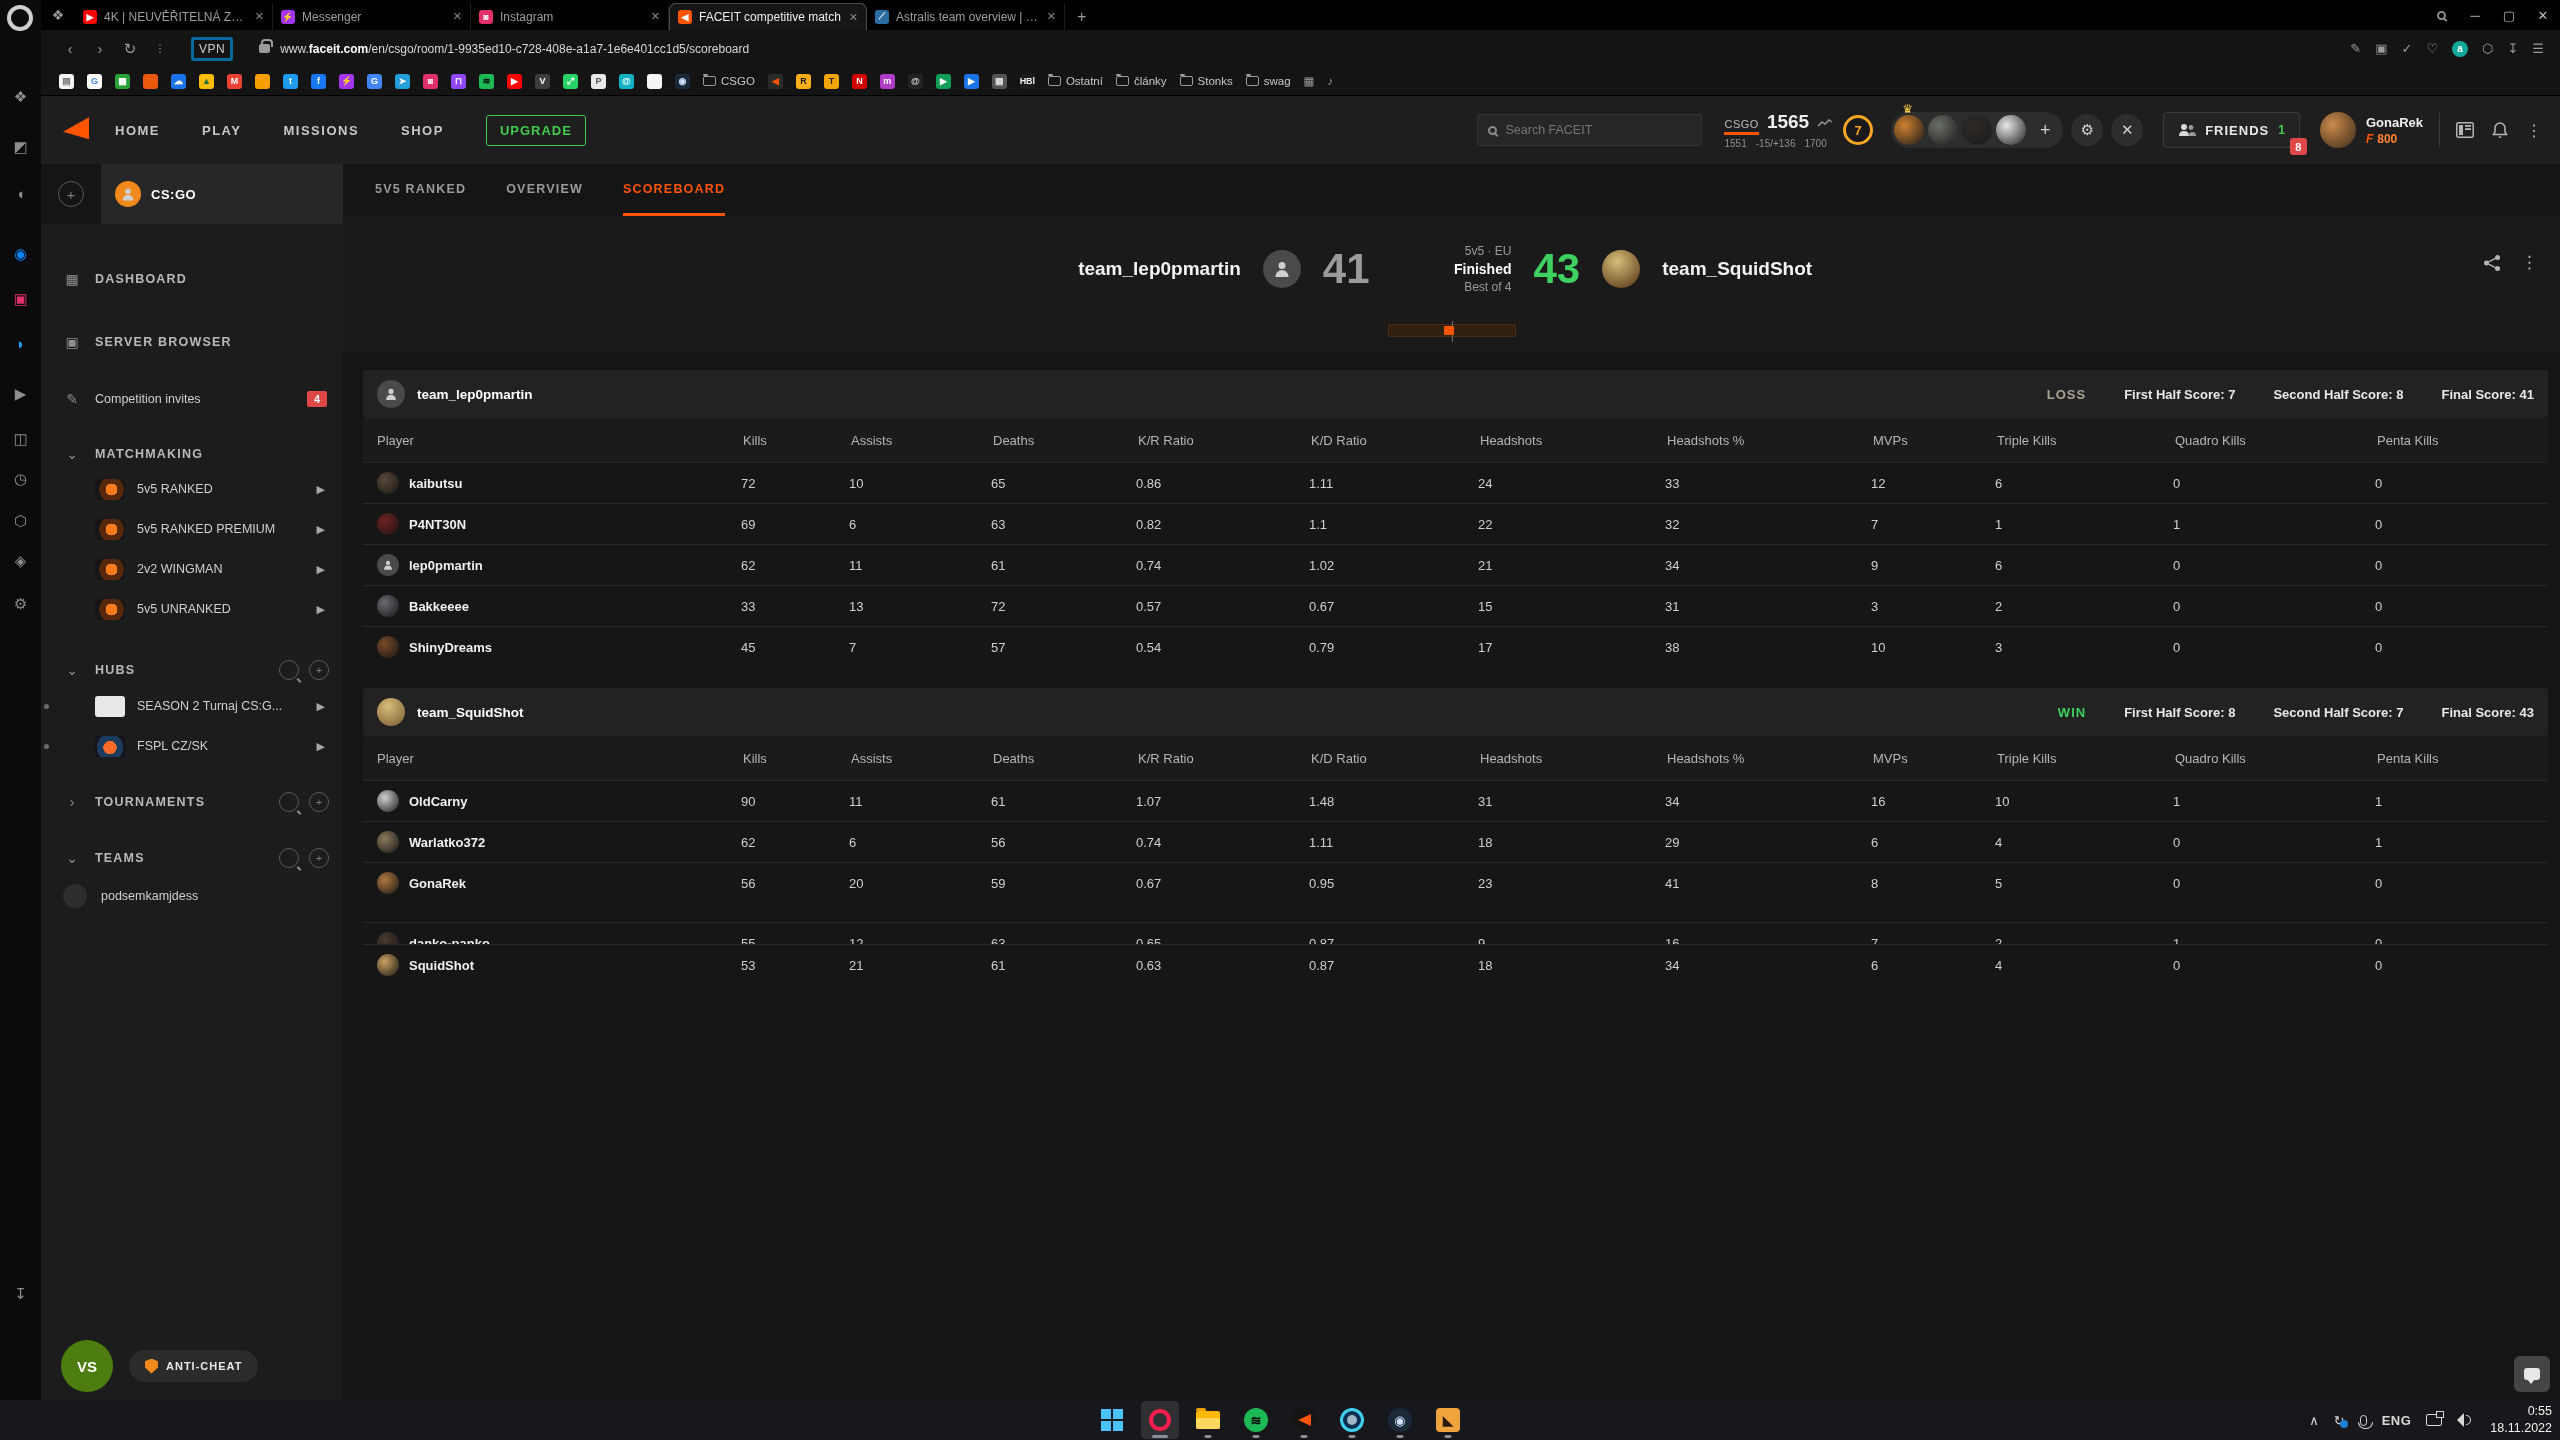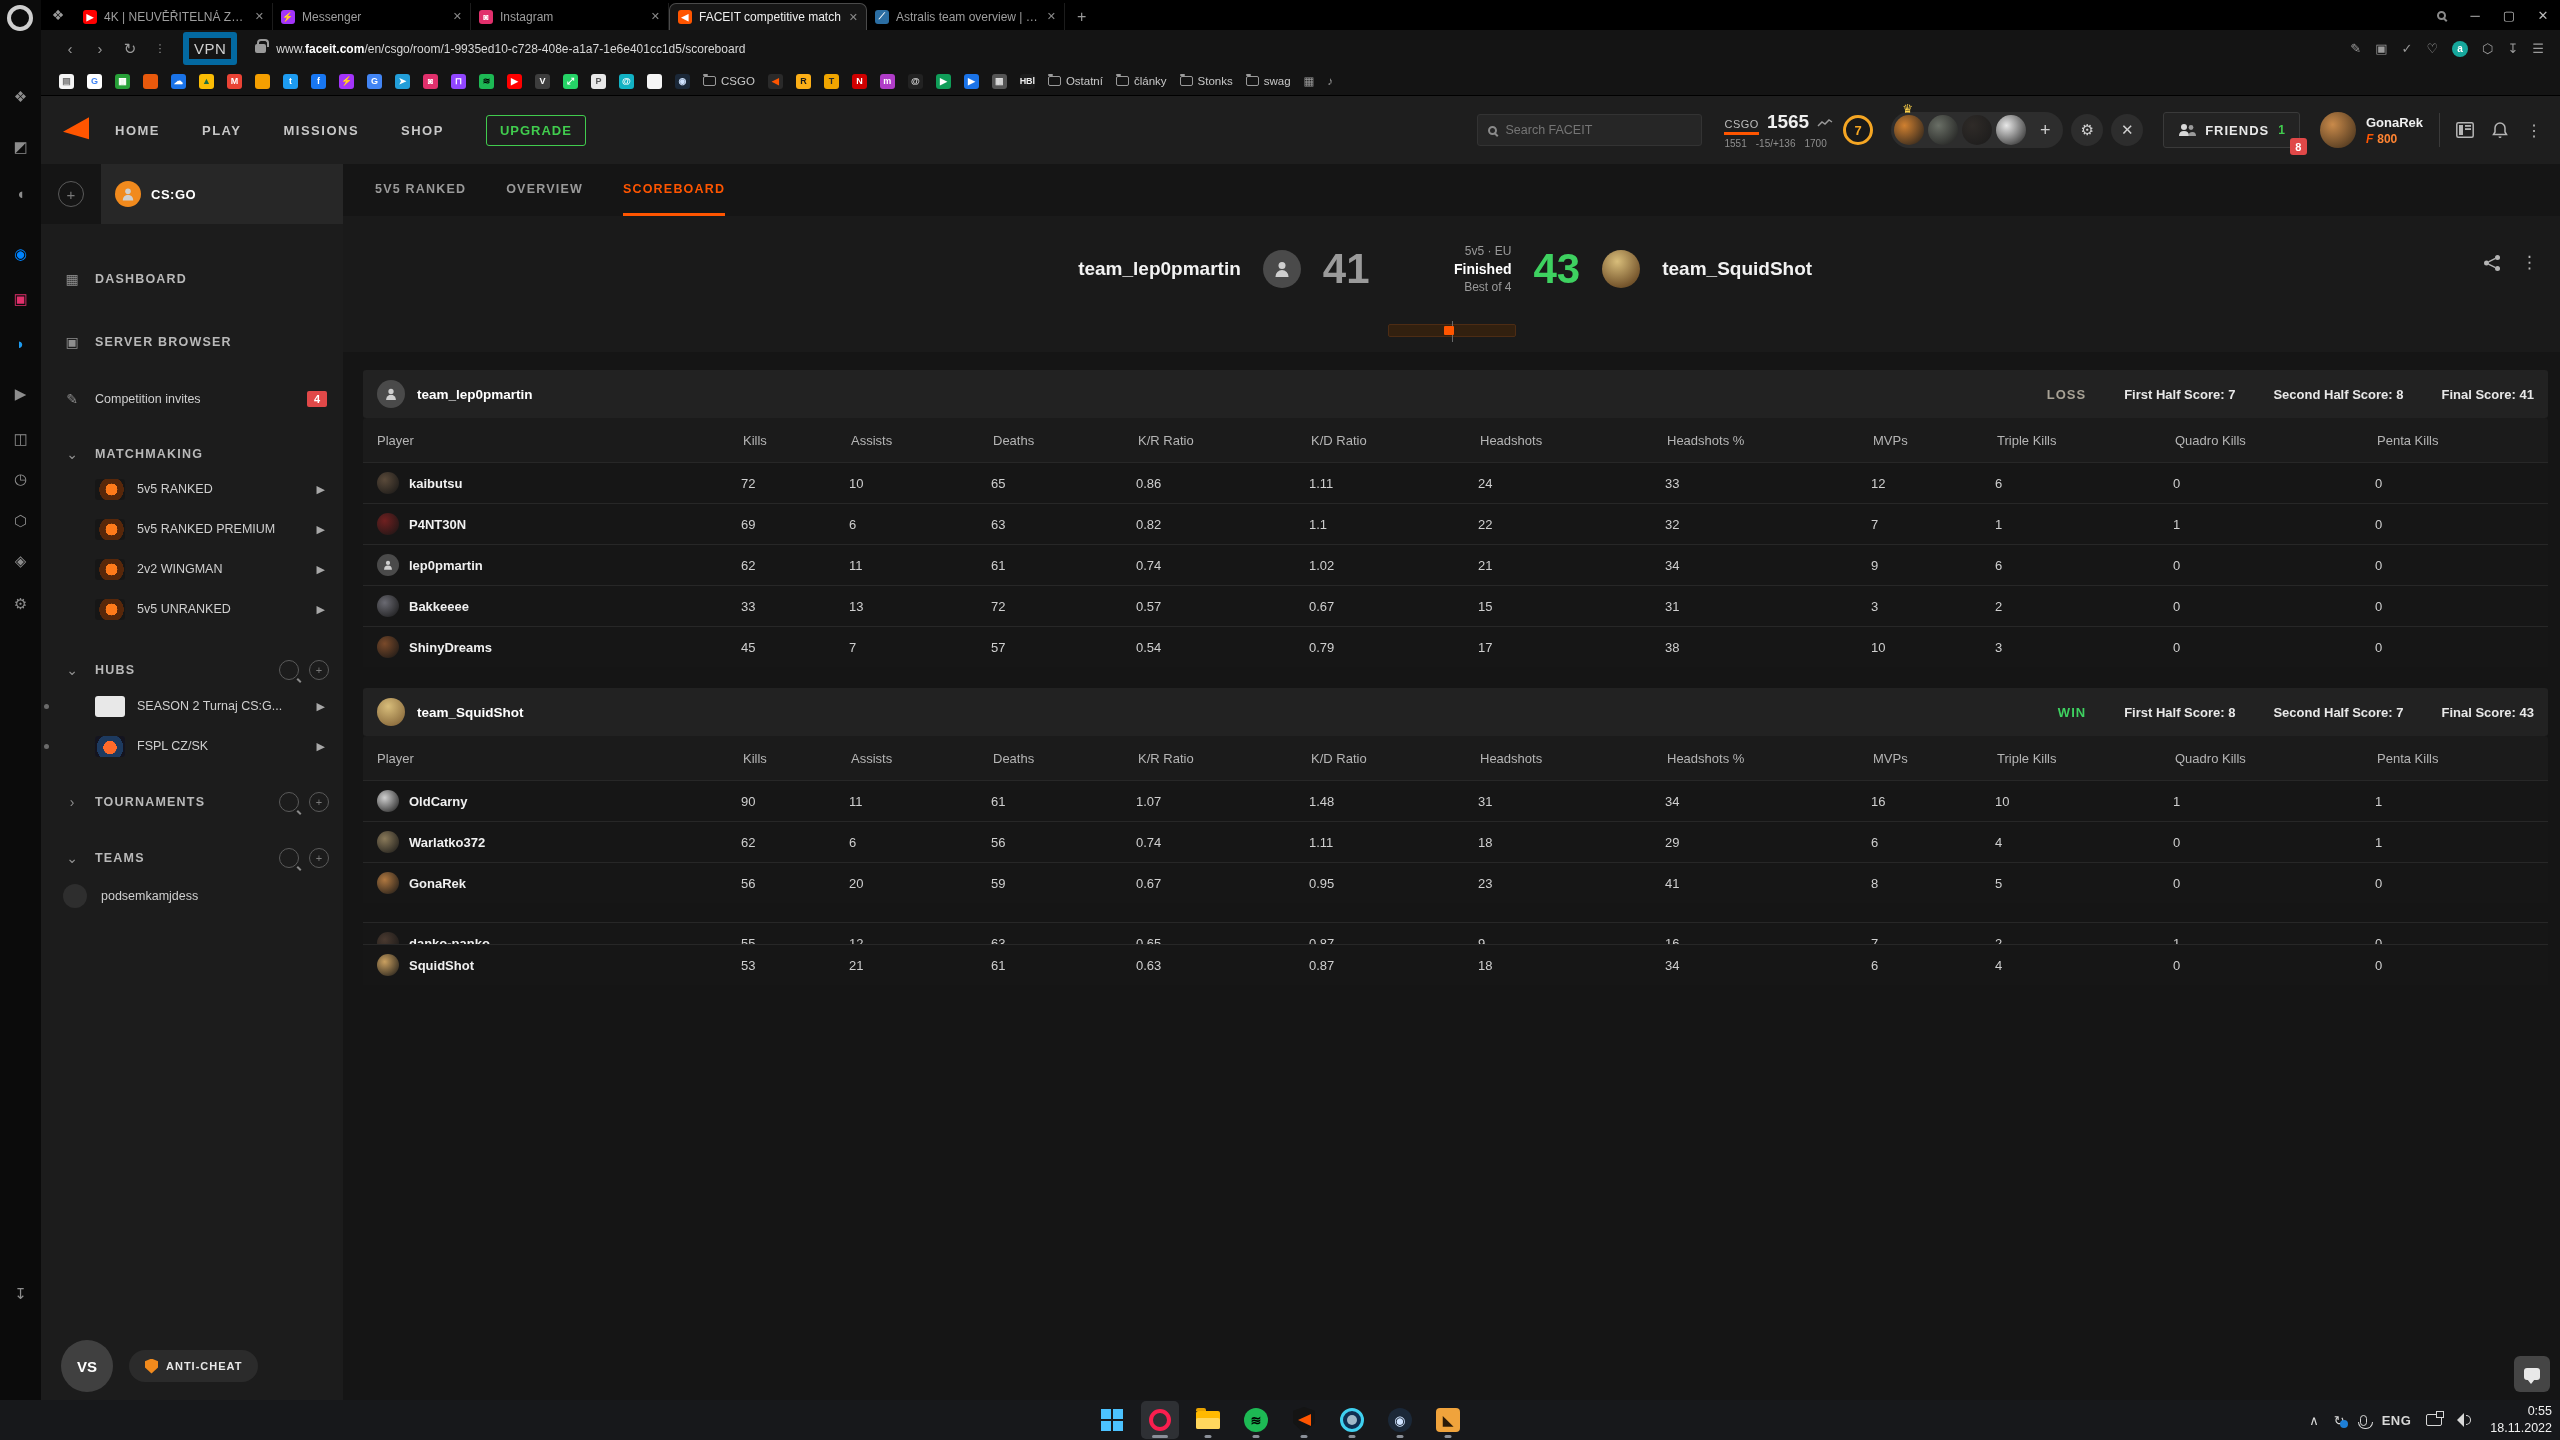--- a/index.html
+++ b/index.html
@@ -15,21 +15,21 @@
   .tab{height:27px;width:198px;display:flex;align-items:center;gap:7px;padding:0 8px;color:#9e9e9e;font-size:12px;border-right:1px solid #1c1c1c;cursor:pointer}
   .tab.active{background:#161616;border:1px solid #4a4a4a;border-bottom:none;border-radius:7px 7px 0 0;color:#eee}
   .tab .ttl{white-space:nowrap;overflow:hidden;text-overflow:ellipsis;flex:1}
   .tab .tx{color:#8a8a8a;font-size:11px}
   .fav{width:14px;height:14px;border-radius:3px;flex:0 0 auto;display:flex;align-items:center;justify-content:center;font-size:9px;font-weight:bold;color:#fff}
   .newtab{color:#9a9a9a;font-size:16px;padding:0 12px;height:27px;display:flex;align-items:center}
   #wctrl{margin-left:auto;display:flex;align-items:center;height:30px;color:#bbb}
   #wctrl>div{width:34px;text-align:center;font-size:13px;cursor:pointer}
   #toolbar{position:absolute;left:41px;top:30px;right:0;height:37px;background:#141414;display:flex;align-items:center;color:#b5b5b5}
   .tbtn{width:30px;text-align:center;font-size:15px;color:#9a9a9a;cursor:pointer}
-  .vpnpill{border:6px solid #0369a1;border-radius:3px;font-size:15px;padding:2px 5px;color:#cfcfcf;margin:0 8px;letter-spacing:.5px}
+  .vpnpill{border:3px solid #0369a1;border-radius:3px;font-size:12px;padding:2px 5px;color:#cfcfcf;margin:0 16px;letter-spacing:.5px}
   .lock{width:11px;height:9px;background:#9a9a9a;border-radius:2px;position:relative;margin:0 10px}
   .lock::before{content:"";position:absolute;top:-5px;left:1.5px;width:8px;height:6px;border:2px solid #9a9a9a;border-bottom:none;border-radius:4px 4px 0 0}
   .url{font-size:12px;color:#d8d8d8}
   .url b{color:#fff;font-weight:bold}
   #tb-right{margin-left:auto;display:flex;align-items:center;gap:14px;padding-right:16px}
   #tb-right .ic{font-size:13px;color:#9a9a9a;cursor:pointer}
   .abadge{width:16px;height:16px;border-radius:50%;background:#16a79c;color:#fff;font-size:10px;font-weight:bold;display:flex;align-items:center;justify-content:center}
   #bookmarks{position:absolute;left:41px;top:67px;right:0;height:29px;background:#141414;border-bottom:1px solid #000;display:flex;align-items:center;gap:13px;padding-left:18px;font-size:11.5px;color:#c8c8c8}
   .bfav{width:15px;height:15px;border-radius:3px;display:flex;align-items:center;justify-content:center;font-size:9px;font-weight:bold;color:#fff;flex:0 0 auto;cursor:pointer}
   .bfolder{display:flex;align-items:center;gap:5px;cursor:pointer;white-space:nowrap}
@@ -83,21 +83,21 @@
   .hdr-tools{margin-left:auto;margin-right:14px;display:flex;gap:10px}
   .hdr-tools .ocirc{width:20px;height:20px;font-size:11px}
   .mmrow{position:absolute;left:0;width:100%;height:40px;display:flex;align-items:center;gap:12px;padding-left:54px;cursor:pointer}
   .thumb{width:30px;height:21px;border-radius:3px;background:radial-gradient(circle at 55% 50%,#ff7a1a 0 30%,#57270a 31% 62%,#161616 63%);flex:0 0 auto}
   .thumb.light{background:#e8e8e8}
   .thumb.fspl{background:radial-gradient(circle at 50% 55%,#ff6a2a 0 35%,#1d3a5f 36% 70%,#14141f 71%)}
   .mmrow .mlabel{font-size:12.5px;color:#cfcfcf;white-space:nowrap;overflow:hidden;text-overflow:ellipsis;max-width:170px}
   .playic{margin-left:auto;margin-right:18px;color:#a8a8a8;font-size:11px}
   .sidedot{position:absolute;left:3px;width:5px;height:5px;border-radius:50%;background:#6a6a6a}
   #vsrow{position:absolute;left:0;bottom:8px;width:100%;height:52px;display:flex;align-items:center;gap:16px;padding-left:20px}
-  .vscirc{width:52px;height:52px;border-radius:50%;background:#404040;color:#fff;font-size:15px;font-weight:bold;display:flex;align-items:center;justify-content:center}
+  .vscirc{width:52px;height:52px;border-radius:50%;background:#4d7c0f;color:#fff;font-size:15px;font-weight:bold;display:flex;align-items:center;justify-content:center}
   .acpill{background:#2b2b2b;border-radius:16px;height:32px;display:flex;align-items:center;gap:8px;padding:0 16px;cursor:pointer}
   .acshield{width:13px;height:15px;background:#f18a1d;clip-path:polygon(50% 0,100% 18%,100% 60%,50% 100%,0 60%,0 18%)}
   .acpill span{font-size:11px;font-weight:bold;letter-spacing:1px;color:#e8e8e8}
   
   #content{position:absolute;left:343px;top:164px;right:0;bottom:40px;background:#151515}
   #subtabs{position:absolute;left:32px;top:0;height:52px;display:flex;gap:40px;align-items:center}
   .stab{font-size:12.5px;font-weight:bold;letter-spacing:1.2px;color:#9a9a9a;height:52px;display:flex;align-items:center;cursor:pointer;border-bottom:3px solid transparent}
   .stab.on{color:#ff5500;border-bottom-color:#ff5500}
   #matchband{position:absolute;left:0;top:52px;width:100%;height:136px;background:#1a1a1a}
   .mh-wrap{position:absolute;left:0;top:28px;width:100%;display:flex;align-items:center;justify-content:center;gap:22px}

